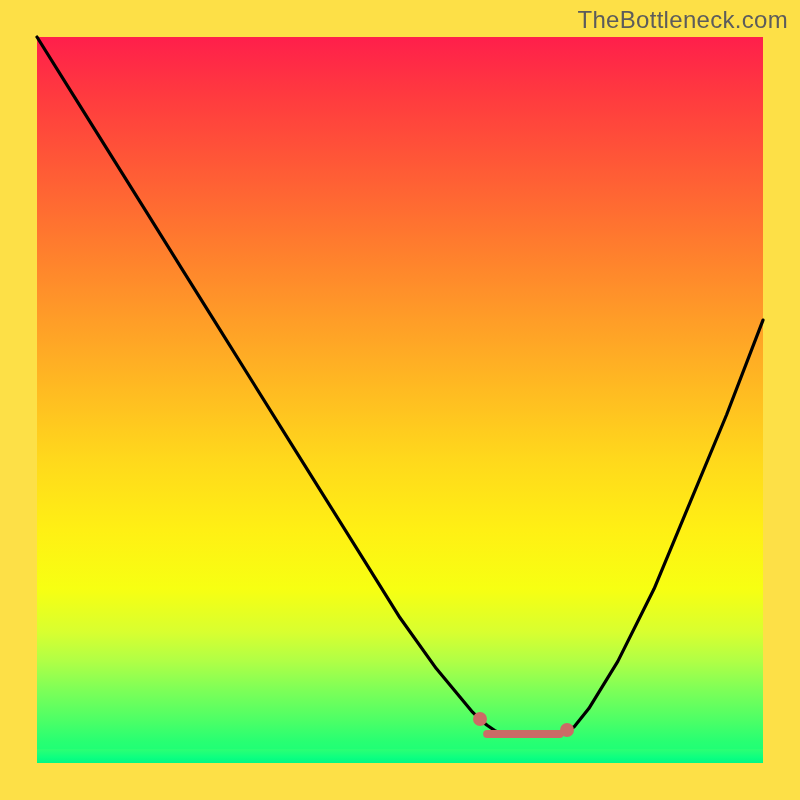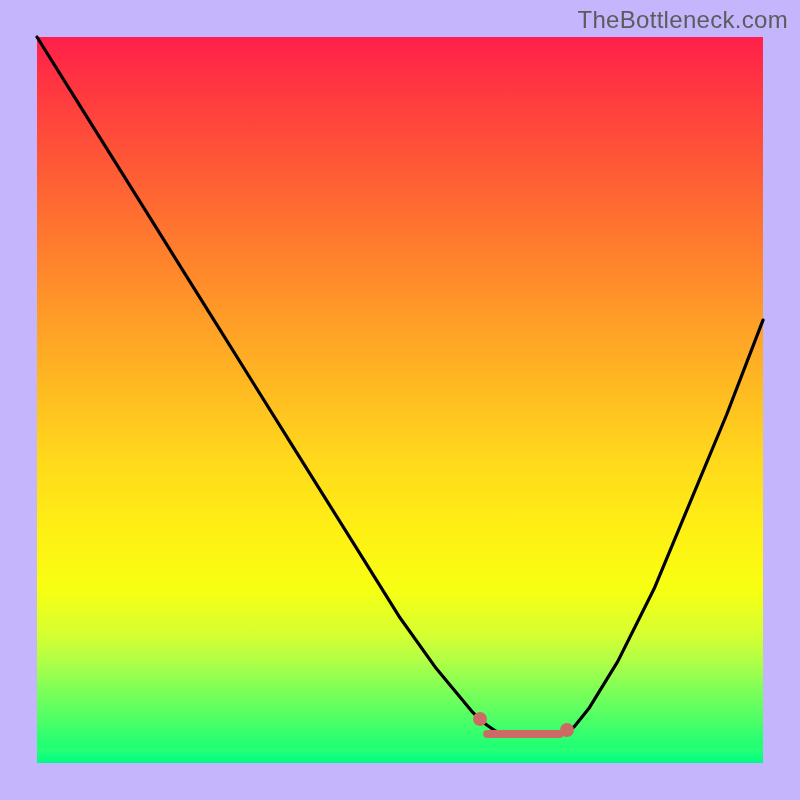--- a/index.html
+++ b/index.html
@@ -10,21 +10,21 @@
     background: #000;
     overflow: hidden;
     font-family: Arial, Helvetica, sans-serif;
   }
   .frame {
     position: absolute;
     left: 0;
     top: 0;
     width: 800px;
     height: 800px;
-    background: #c4b5fd;
+    background: #fde047;
   }
   .plot-area {
     position: absolute;
     left: 37px;
     top: 37px;
     width: 726px;
     height: 726px;
     background: linear-gradient(to bottom,
       #ff1f4b 0%,
       #ff3a3f 8%,

